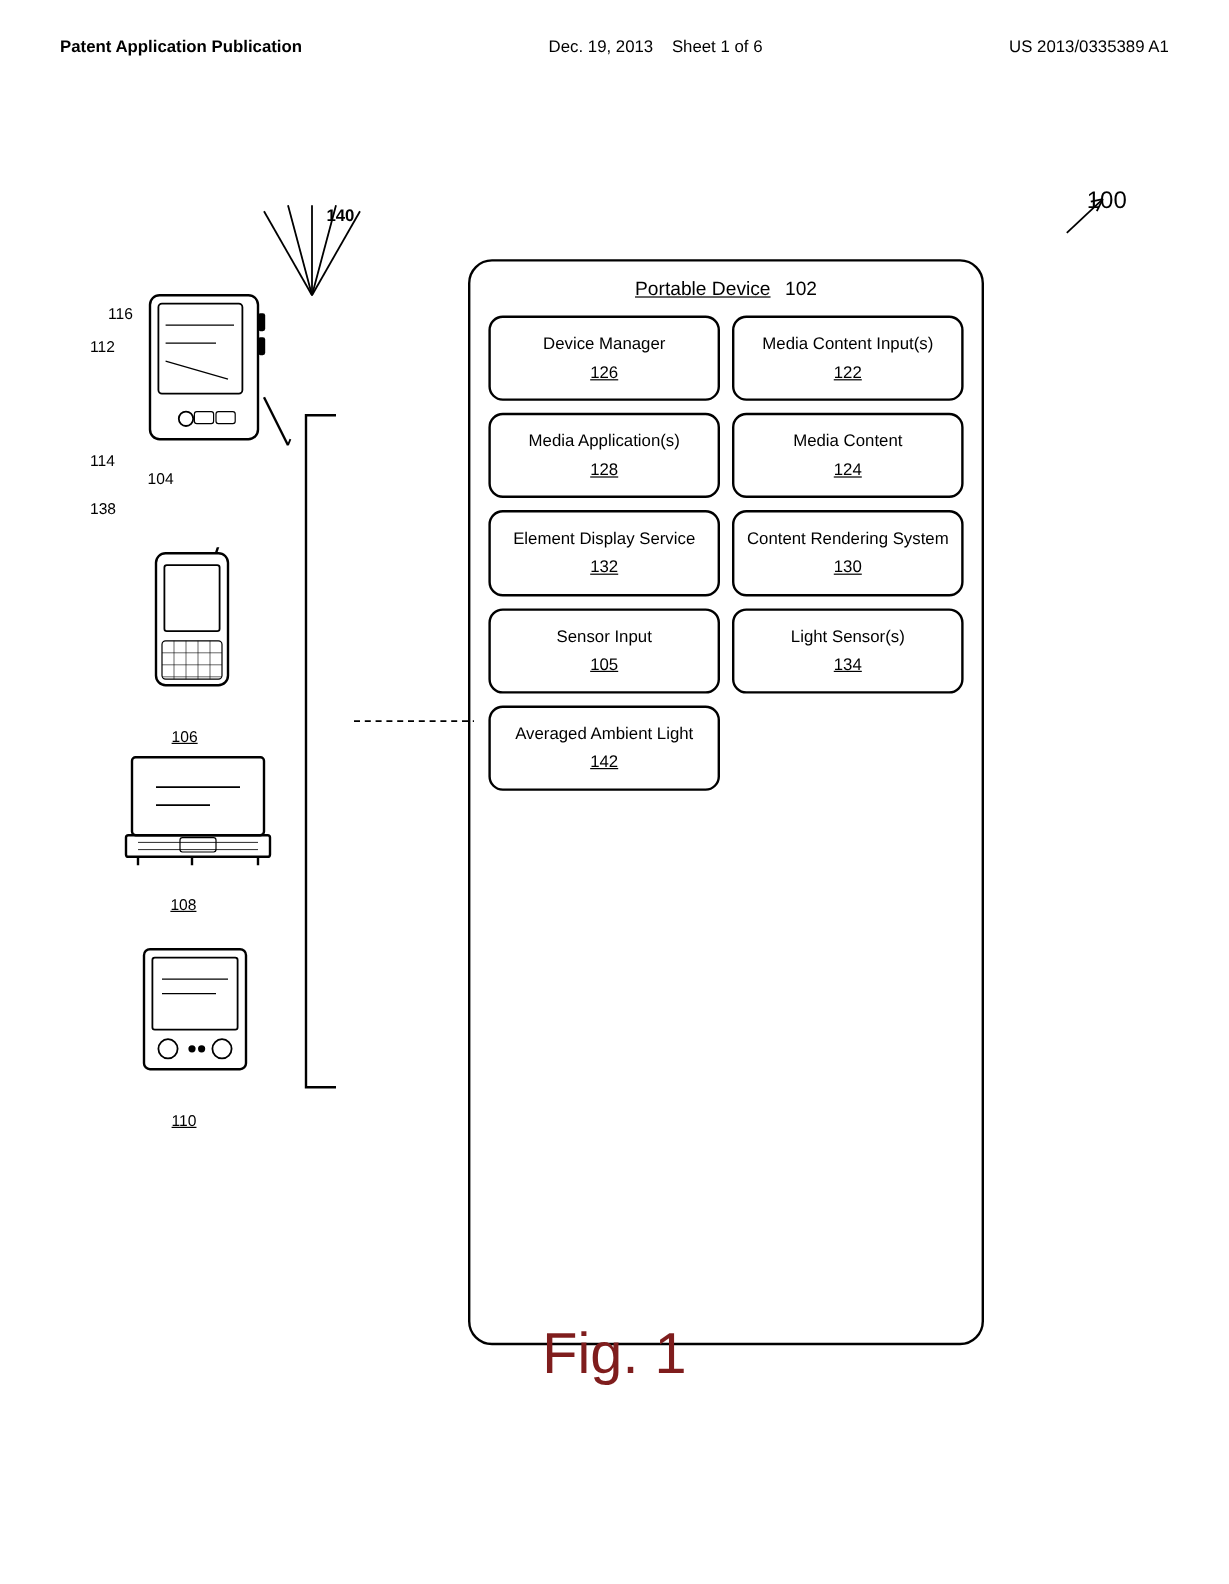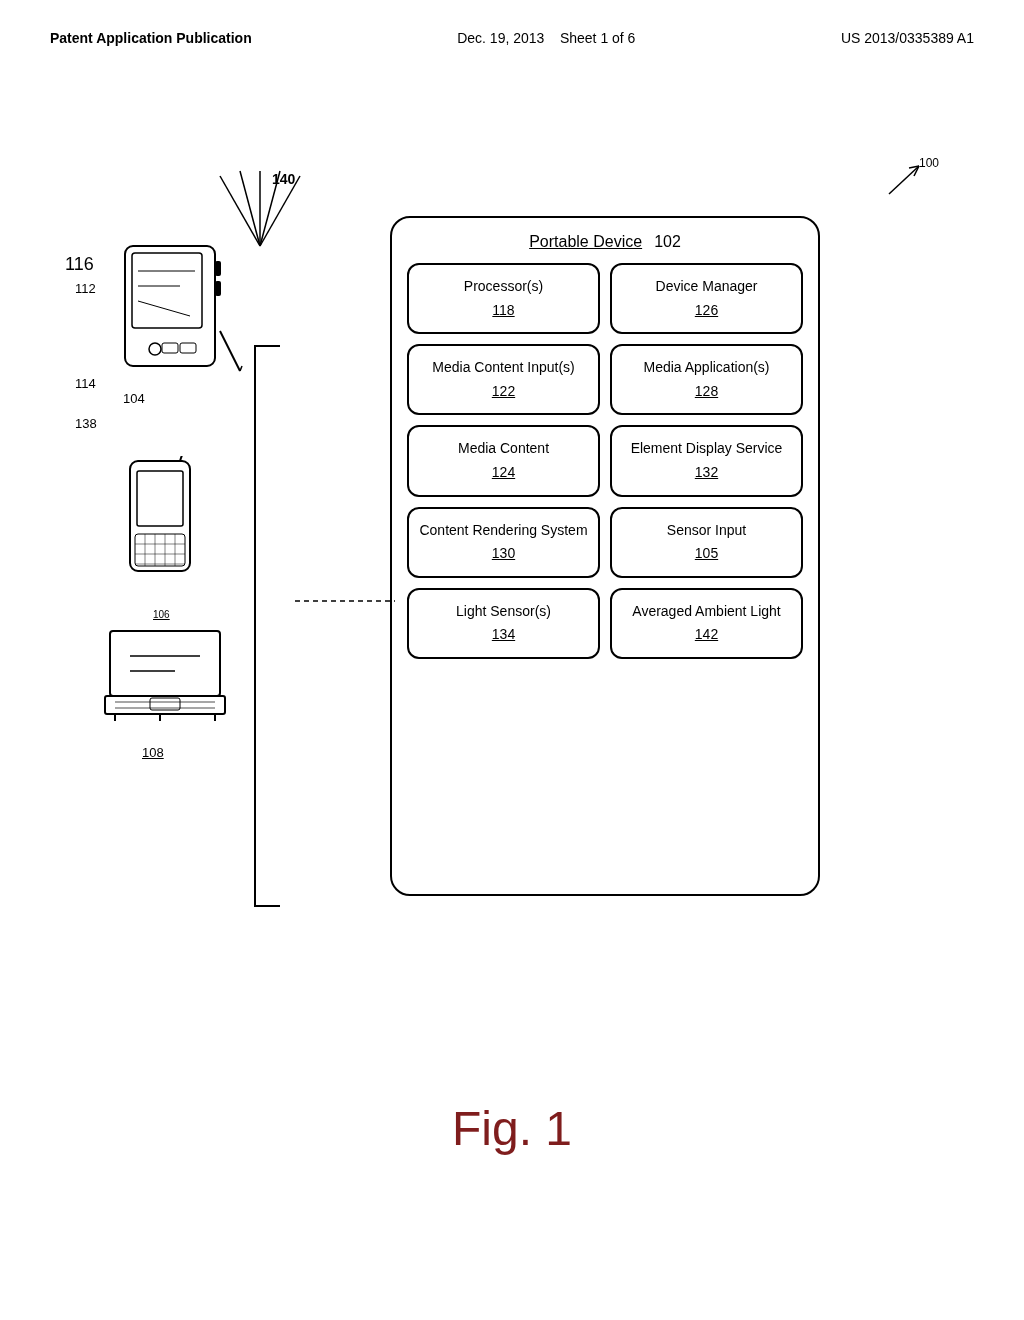--- a/index.html
+++ b/index.html
@@ -30,21 +30,21 @@
       width: 100%;
       height: 1150px;
     }
 
     
     .portable-device-box {
       position: absolute;
       left: 390px;
       top: 160px;
       width: 430px;
-      height: 680px;
+      height: 905px;
       border: 2px solid #000;
       border-radius: 20px;
       padding: 15px;
     }
     .portable-device-title {
       text-align: center;
       font-size: 16px;
       margin-bottom: 12px;
       display: flex;
       align-items: center;
@@ -99,36 +99,36 @@
 </div>
 
 <div class="diagram-area">
 
   <div style="position:absolute; right:85px; top:100px;">
     <svg width="80" height="50">
       <line x1="60" y1="10" x2="30" y2="38" stroke="#000" stroke-width="1.5"></line>
       <line x1="60" y1="10" x2="55" y2="20" stroke="#000" stroke-width="1.5"></line>
       <line x1="60" y1="10" x2="50" y2="12" stroke="#000" stroke-width="1.5"></line>
     </svg>
-    <div style="position:absolute; top:0; right:0; font-size:12px;">100</div>
+    <div style="position:absolute; top:0; right:0; font-size:20px;">100</div>
   </div>
 
   <div style="position:absolute; left:200px; top:110px;">
     <svg width="120" height="100">
 
       <line x1="60" y1="80" x2="20" y2="10" stroke="#000" stroke-width="1.5"></line>
       <line x1="60" y1="80" x2="40" y2="5" stroke="#000" stroke-width="1.5"></line>
       <line x1="60" y1="80" x2="60" y2="5" stroke="#000" stroke-width="1.5"></line>
       <line x1="60" y1="80" x2="80" y2="5" stroke="#000" stroke-width="1.5"></line>
       <line x1="60" y1="80" x2="100" y2="10" stroke="#000" stroke-width="1.5"></line>
     </svg>
     <div style="position:absolute; top:5px; left:72px; font-size:14px;font-weight:bold;">140</div>
   </div>
 
-  <div style="position:absolute; left:65px; top:198px; font-size:18px;">116</div>
+  <div style="position:absolute; left:90px; top:198px; font-size:13px;">116</div>
   <div style="position:absolute; left:75px; top:225px; font-size:13px;">112</div>
   <div style="position:absolute; left:75px; top:320px; font-size:13px;">114</div>
   <div style="position:absolute; left:123px; top:335px; font-size:13px;">104</div>
   <div style="position:absolute; left:75px; top:360px; font-size:13px;">138</div>
 
   <div style="position:absolute; left:100px; top:185px;">
     <svg width="150" height="140">
 
       <rect x="25" y="5" width="90" height="120" rx="8" ry="8" fill="none" stroke="#000" stroke-width="2"></rect>
 
@@ -164,21 +164,21 @@
       <line x1="20" y1="98" x2="70" y2="98" stroke="#000" stroke-width="0.5"></line>
       <line x1="20" y1="108" x2="70" y2="108" stroke="#000" stroke-width="0.5"></line>
 
       <line x1="30" y1="78" x2="30" y2="110" stroke="#000" stroke-width="0.5"></line>
       <line x1="40" y1="78" x2="40" y2="110" stroke="#000" stroke-width="0.5"></line>
       <line x1="50" y1="78" x2="50" y2="110" stroke="#000" stroke-width="0.5"></line>
       <line x1="60" y1="78" x2="60" y2="110" stroke="#000" stroke-width="0.5"></line>
 
       <line x1="65" y1="5" x2="70" y2="-10" stroke="#000" stroke-width="2"></line>
     </svg>
-    <div style="position:absolute; bottom:-20px; left:38px; font-size:10px; text-decoration:underline;">106</div>
+    <div style="position:absolute; bottom:-20px; left:28px; font-size:13px; text-decoration:underline;">106</div>
   </div>
 
   <div style="position:absolute; left:100px; top:570px;">
     <svg width="140" height="110">
 
       <rect x="10" y="5" width="110" height="65" rx="3" fill="none" stroke="#000" stroke-width="2"></rect>
 
       <line x1="30" y1="30" x2="100" y2="30" stroke="#000" stroke-width="1.5"></line>
       <line x1="30" y1="45" x2="75" y2="45" stroke="#000" stroke-width="1.5"></line>
 
@@ -189,36 +189,53 @@
 
       <rect x="50" y="72" width="30" height="12" rx="2" fill="none" stroke="#000" stroke-width="1"></rect>
 
       <line x1="15" y1="88" x2="15" y2="95" stroke="#000" stroke-width="2"></line>
       <line x1="60" y1="88" x2="60" y2="95" stroke="#000" stroke-width="2"></line>
       <line x1="115" y1="88" x2="115" y2="95" stroke="#000" stroke-width="2"></line>
     </svg>
     <div style="position:absolute; bottom:-20px; left:42px; font-size:13px; text-decoration:underline;">108</div>
   </div>
 
+  <div style="position:absolute; left:105px; top:730px;">
+    <svg width="120" height="130">
+
+      <rect x="15" y="5" width="85" height="100" rx="5" fill="none" stroke="#000" stroke-width="2"></rect>
+
+      <rect x="22" y="12" width="71" height="60" rx="2" fill="none" stroke="#000" stroke-width="1.5"></rect>
+
+      <line x1="30" y1="30" x2="85" y2="30" stroke="#000" stroke-width="1"></line>
+      <line x1="30" y1="42" x2="75" y2="42" stroke="#000" stroke-width="1"></line>
+
+      <circle cx="35" cy="88" r="8" fill="none" stroke="#000" stroke-width="1.5"></circle>
+      <circle cx="80" cy="88" r="8" fill="none" stroke="#000" stroke-width="1.5"></circle>
+
+      <circle cx="55" cy="88" r="3" fill="#000"></circle>
+      <circle cx="63" cy="88" r="3" fill="#000"></circle>
+    </svg>
+    <div style="position:absolute; bottom:-20px; left:38px; font-size:13px; text-decoration:underline;">110</div>
+  </div>
 
   <svg style="position:absolute; left:240px; top:270px;" width="60" height="600">
     <path d="M 40 20 L 15 20 L 15 580 L 40 580" fill="none" stroke="#000" stroke-width="2"></path>
   </svg>
 
   <svg style="position:absolute; left:295px; top:540px;" width="100" height="10">
     <line x1="0" y1="5" x2="100" y2="5" stroke="#000" stroke-width="1.5" stroke-dasharray="5,4"></line>
   </svg>
 
   <div class="portable-device-box">
     <div class="portable-device-title">
       <span>Portable Device</span>
       <span>102</span>
     </div>
     <div class="component-grid">
-    <div class="component-box"><span class="comp-name">Processor(s)</span><span class="comp-num">118</span></div>
         <div class="component-box"><span class="comp-name">Device Manager</span><span class="comp-num">126</span></div>
         <div class="component-box"><span class="comp-name">Media Content Input(s)</span><span class="comp-num">122</span></div>
         <div class="component-box"><span class="comp-name">Media Application(s)</span><span class="comp-num">128</span></div>
         <div class="component-box"><span class="comp-name">Media Content</span><span class="comp-num">124</span></div>
         <div class="component-box"><span class="comp-name">Element Display Service</span><span class="comp-num">132</span></div>
         <div class="component-box"><span class="comp-name">Content Rendering System</span><span class="comp-num">130</span></div>
         <div class="component-box"><span class="comp-name">Sensor Input</span><span class="comp-num">105</span></div>
         <div class="component-box"><span class="comp-name">Light Sensor(s)</span><span class="comp-num">134</span></div>
         <div class="component-box"><span class="comp-name">Averaged Ambient Light</span><span class="comp-num">142</span></div>
       </div>

